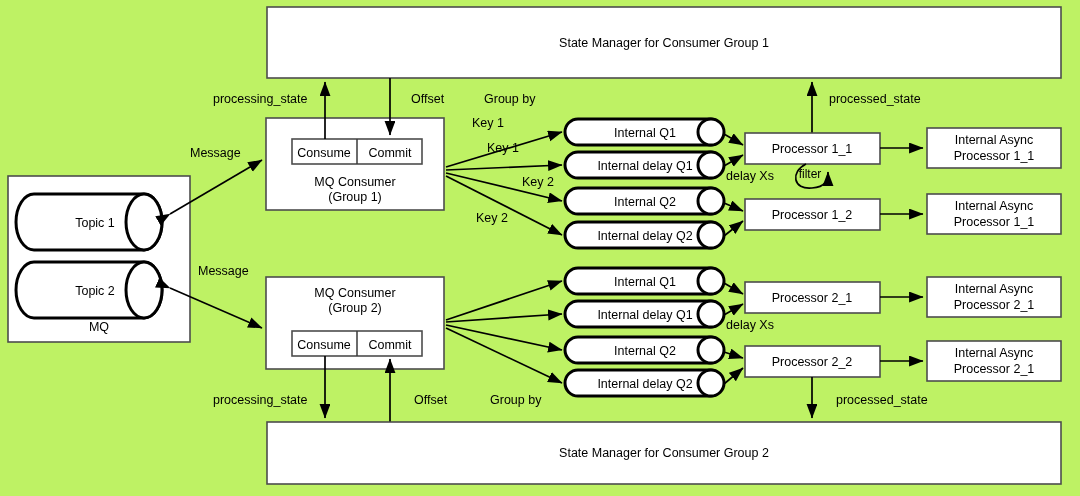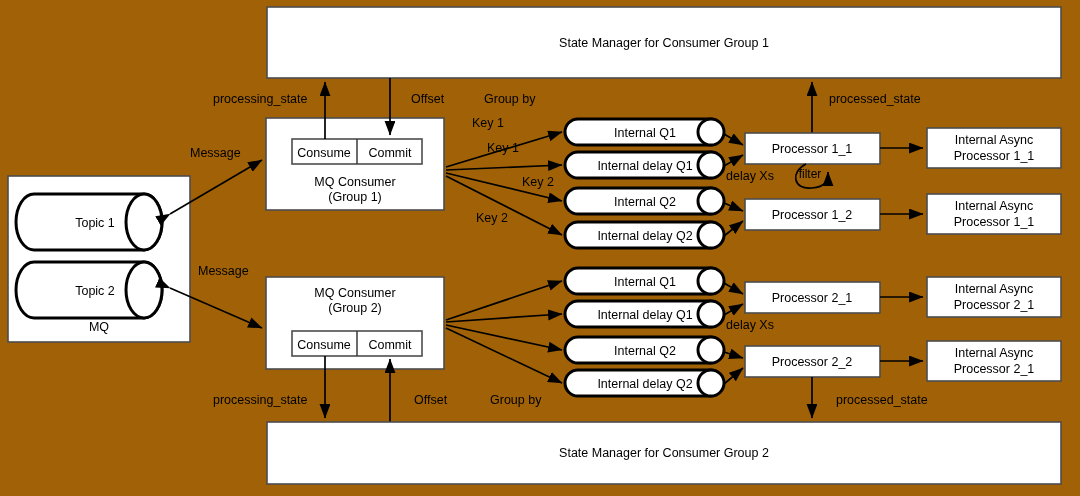--- a/index.html
+++ b/index.html
@@ -1,17 +1,17 @@
 <!DOCTYPE html>
 <html><head>
 <meta charset="utf-8">
 <style>
   html,body{margin:0;padding:0;background:#ffffff;}
   body{font-family:"Liberation Sans","DejaVu Sans",sans-serif;}
-  #canvas{position:relative;width:1080px;height:496px;background:#a16207;overflow:hidden;}
+  #canvas{position:relative;width:1080px;height:496px;background:#bef264;overflow:hidden;}
   svg{position:absolute;top:0;left:0;width:1080px;height:496px;}
   .bx{fill:#ffffff;stroke:#4d4d4d;stroke-width:1.6;}
   .cyl{fill:#ffffff;stroke:#000000;stroke-width:3;}
   .ln{stroke:#000000;stroke-width:1.7;fill:none;}
   .ln-thin{stroke:#3a3a3a;stroke-width:1.5;fill:none;}
   .txt{font-family:"Liberation Sans","DejaVu Sans",sans-serif;fill:#000000;font-size:12.5px;}
   .txt-mid{text-anchor:middle;}
   .txt-sm{font-size:12px;}
 </style>
 </head>

